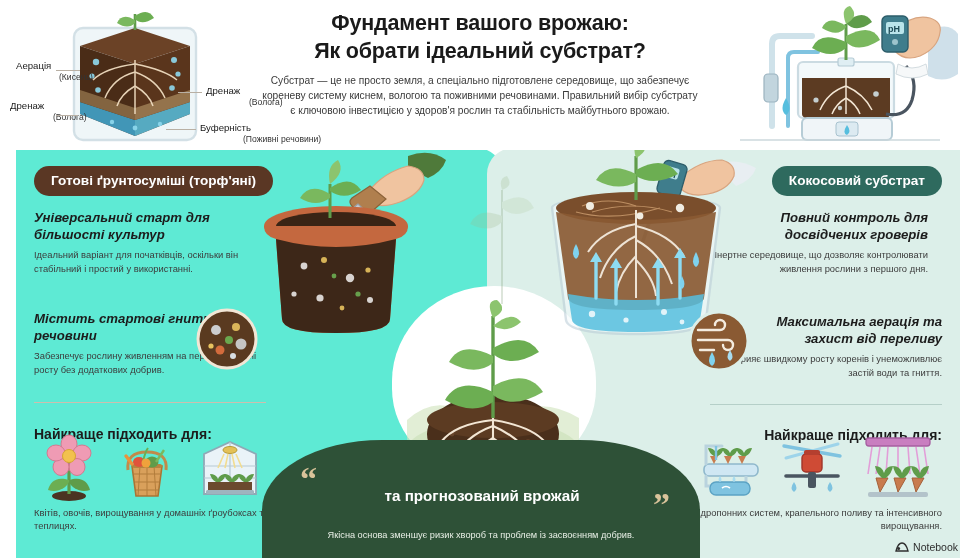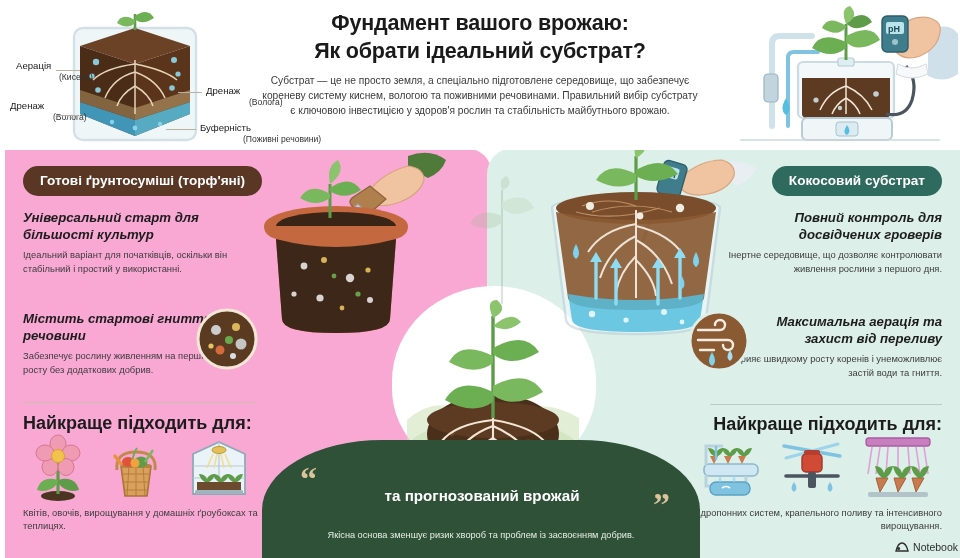--- a/index.html
+++ b/index.html
@@ -44,22 +44,22 @@
   .leader { position: absolute; height: 1.4px; background: #b9b0a4; }
 
   
   .hydro { position: absolute; left: 700px; top: 2px; width: 258px; height: 146px; }
 
   
   .panel {
     position: absolute; top: 148px; height: 410px;
   }
   .panel-left {
-    left: 5px; width: 487px;
-    background: #f9a8d4;
+    left: 16px; width: 487px;
+    background: #5eead4;
     border-top-right-radius: 26px;
   }
   .panel-right {
     left: 487px; width: 473px;
     background: #dcefe9;
     border-top-left-radius: 26px;
   }
   .badge {
     position: absolute; top: 18px;
     color: #fff; font-size: 13.6px; font-weight: bold;
@@ -74,21 +74,21 @@
     font-size: 13.2px; font-weight: bold; color: #1c1c1c; line-height: 1.26; font-style: italic;
   }
   .feat p {
     margin-top: 5px;
     font-size: 9.4px; color: #3c3c3c; line-height: 1.42;
   }
   .align-l { text-align: left; }
   .align-r { text-align: right; }
 
   .bestfor-title {
-    position: absolute; font-size: 18px; font-weight: bold; color: #1c1c1c;
+    position: absolute; font-size: 14px; font-weight: bold; color: #1c1c1c; margin-top: 13px;
   }
   .bestfor-caption {
     position: absolute; font-size: 9.4px; color: #3c3c3c; line-height: 1.42;
   }
   .divider {
     position: absolute; height: 1.2px; background: #cdbfae;
   }
   .divider-r { background: #b5cfc8; }
   .icon-row { position: absolute; display: flex; gap: 12px; align-items: flex-end; }
 
@@ -225,21 +225,21 @@
         <rect x="12" y="58" width="48" height="4" rx="1.5" fill="#9fb4bf"></rect>
       </svg>
     </div>
 
     <div class="bestfor-caption" style="left:18px; top:358px; width:240px;">Квітів, овочів, вирощування у домашніх ґроубоксах та теплицях.</div>
   </div>
 
   <div class="panel panel-right">
     <div class="badge badge-right">Кокосовий субстрат</div>
 
-    <div class="feat align-r" style="right:18px; top:62px; width:216px;">
+    <div class="feat align-r" style="right:32px; top:62px; width:216px;">
       <h3>
         <span>Повний контроль для</span><br>
         <span>досвідчених гроверів</span>
       </h3>
       <p>Інертне середовище, що дозволяє контролювати живлення рослини з першого дня.</p>
     </div>
 
     <div class="feat align-r" style="right:18px; top:166px; width:222px;">
       <h3>
         <span>Максимальна аерація та</span><br>

